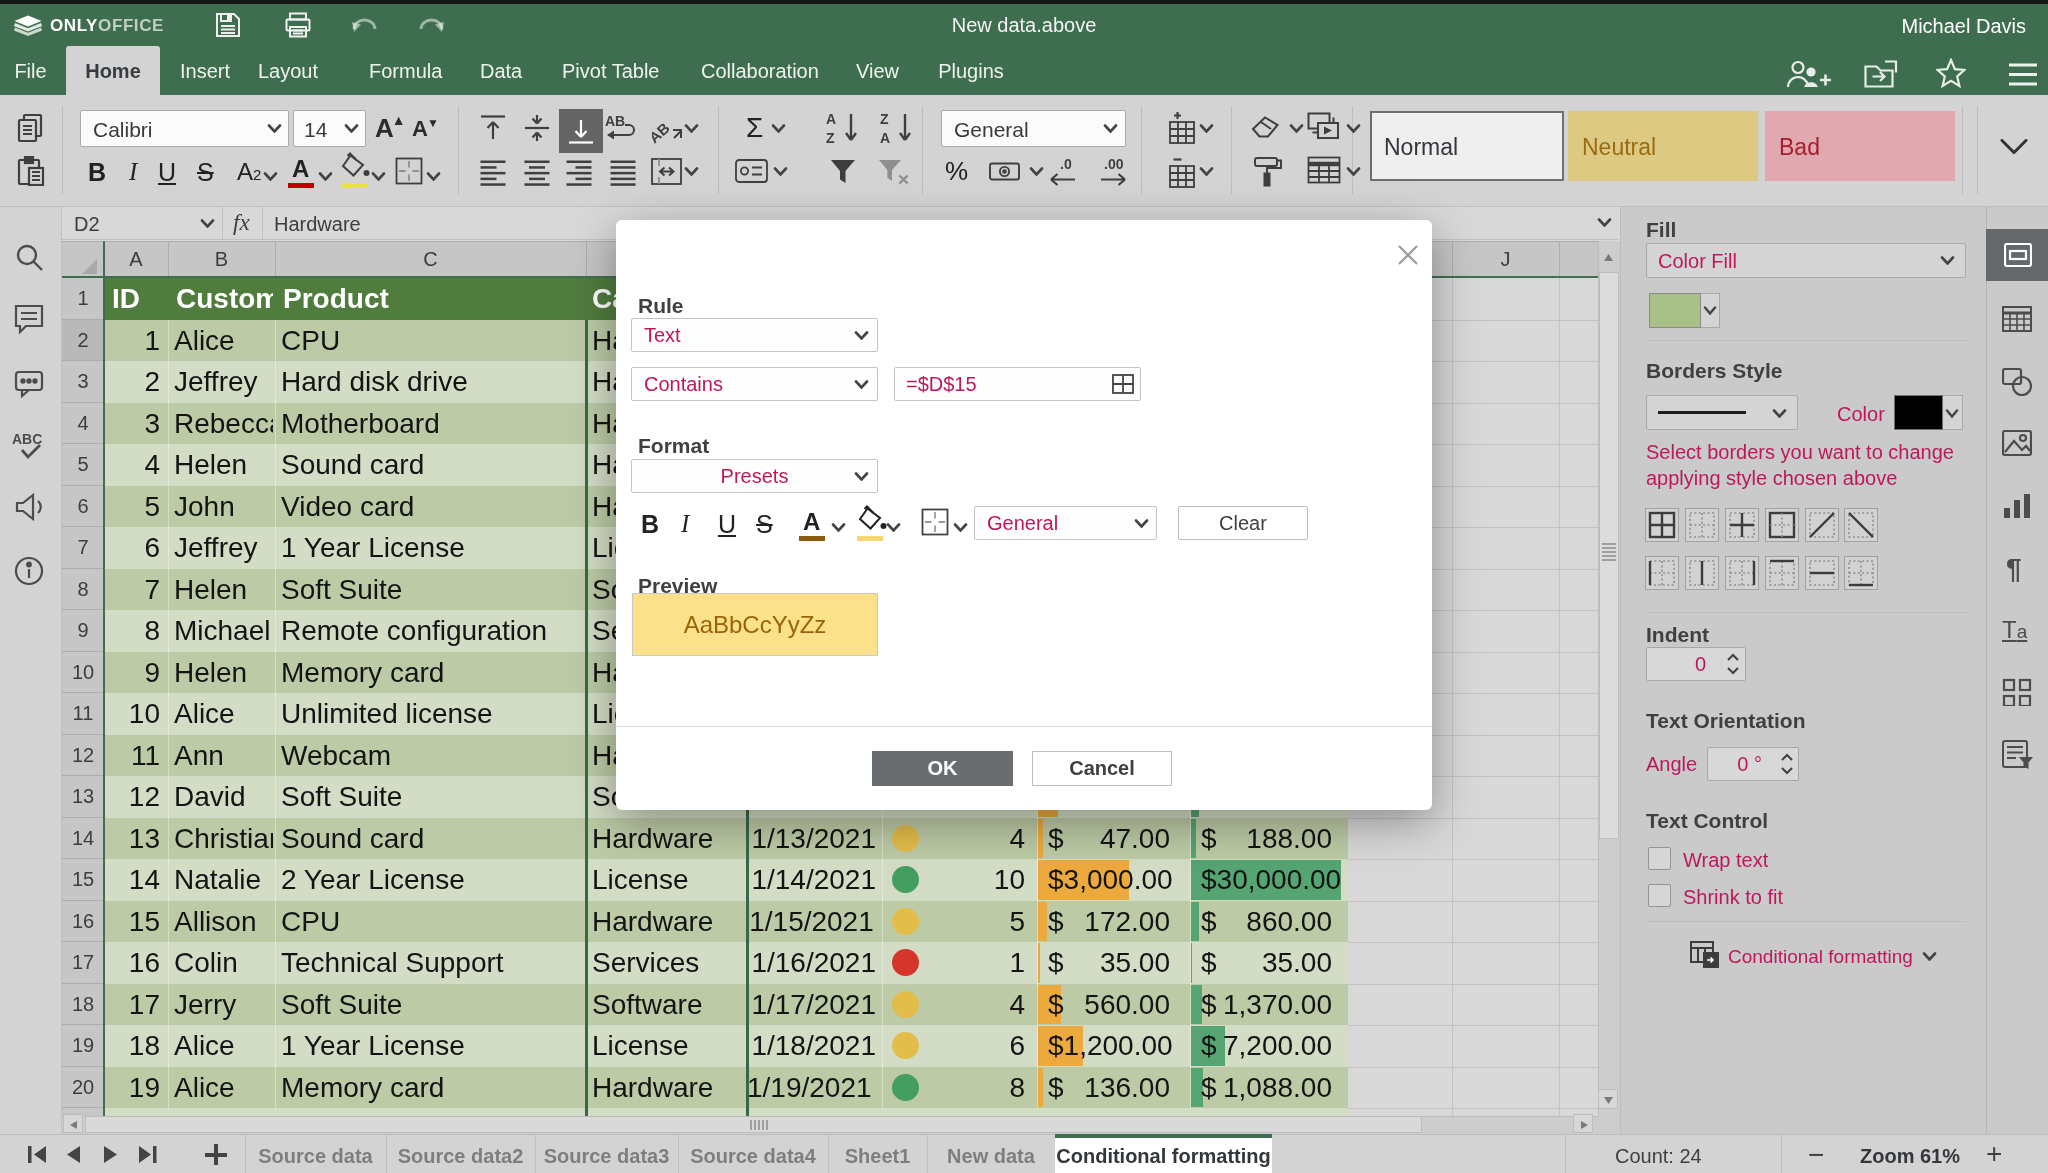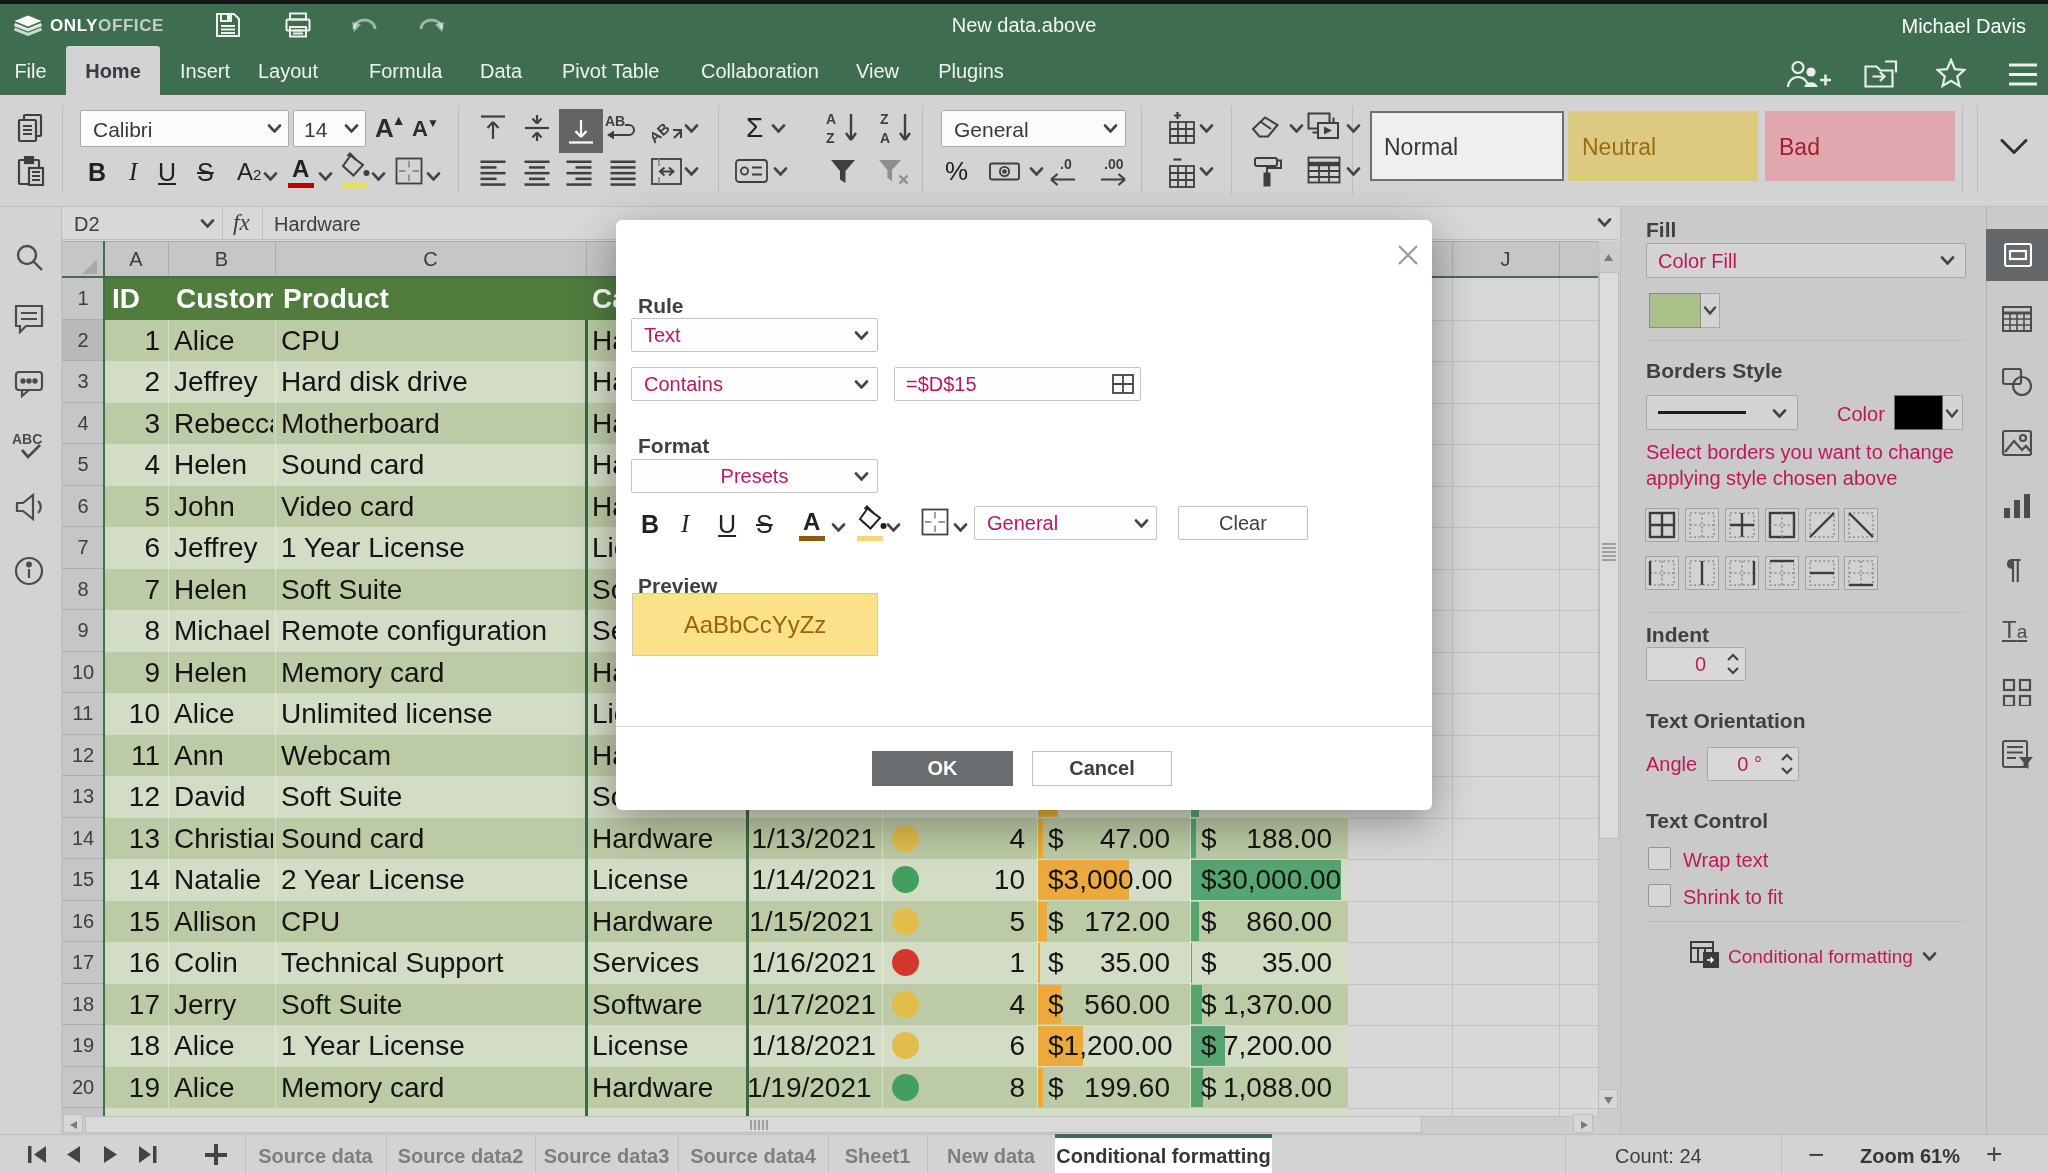--- a/index.html
+++ b/index.html
@@ -943,21 +943,21 @@
 <div class="abs" style="left:104px;top:1071.5px;width:56px;text-align:right;font-size:28px;color:#141414">19</div>
 <div class="abs" style="left:174px;top:1071.5px;width:99px;overflow:hidden;white-space:nowrap;font-size:28px;color:#141414">Alice</div>
 <div class="abs" style="left:281px;top:1071.5px;width:303px;overflow:hidden;white-space:nowrap;font-size:28px;color:#141414">Memory card</div>
 <div class="abs" style="left:592px;top:1071.5px;width:153px;overflow:hidden;white-space:nowrap;font-size:28px;color:#141414">Hardware</div>
 <div class="abs" style="left:747px;top:1071.5px;width:129px;text-align:left;font-size:28px;color:#141414">1/19/2021</div>
 <div class="abs" style="left:892px;top:1073.5px;width:27px;height:27px;border-radius:50%;background:#449e5f"></div>
 <div class="abs" style="left:882px;top:1071.5px;width:143px;text-align:right;font-size:28px;color:#141414">8</div>
 <div class="abs" style="left:1038px;top:1067.5px;width:5px;height:39.5px;background:#eca93e"></div>
 <div class="abs" style="left:1048px;top:1071.5px;width:122px;display:flex;justify-content:space-between;font-size:28px;color:#141414">
     <span>$</span>
-    <span>199.60</span>
+    <span>136.00</span>
   </div>
 <div class="abs" style="left:1191px;top:1067.5px;width:12px;height:39.5px;background:#56a472"></div>
 <div class="abs" style="left:1201px;top:1071.5px;width:131px;display:flex;justify-content:space-between;font-size:28px;color:#141414">
     <span>$</span>
     <span>1,088.00</span>
   </div>
 <div class="abs" style="left:104px;top:1108.0px;width:1244px;height:8px;background:#d3dcc5"></div>
 <div class="abs" style="left:585px;top:319.5px;width:3px;height:796.5px;background:#38684a"></div>
 <div class="abs" style="left:746px;top:319.5px;width:3px;height:796.5px;background:#38684a"></div>
 <div class="abs" style="left:103px;top:241px;width:2px;height:875px;background:#3f6f50"></div>

